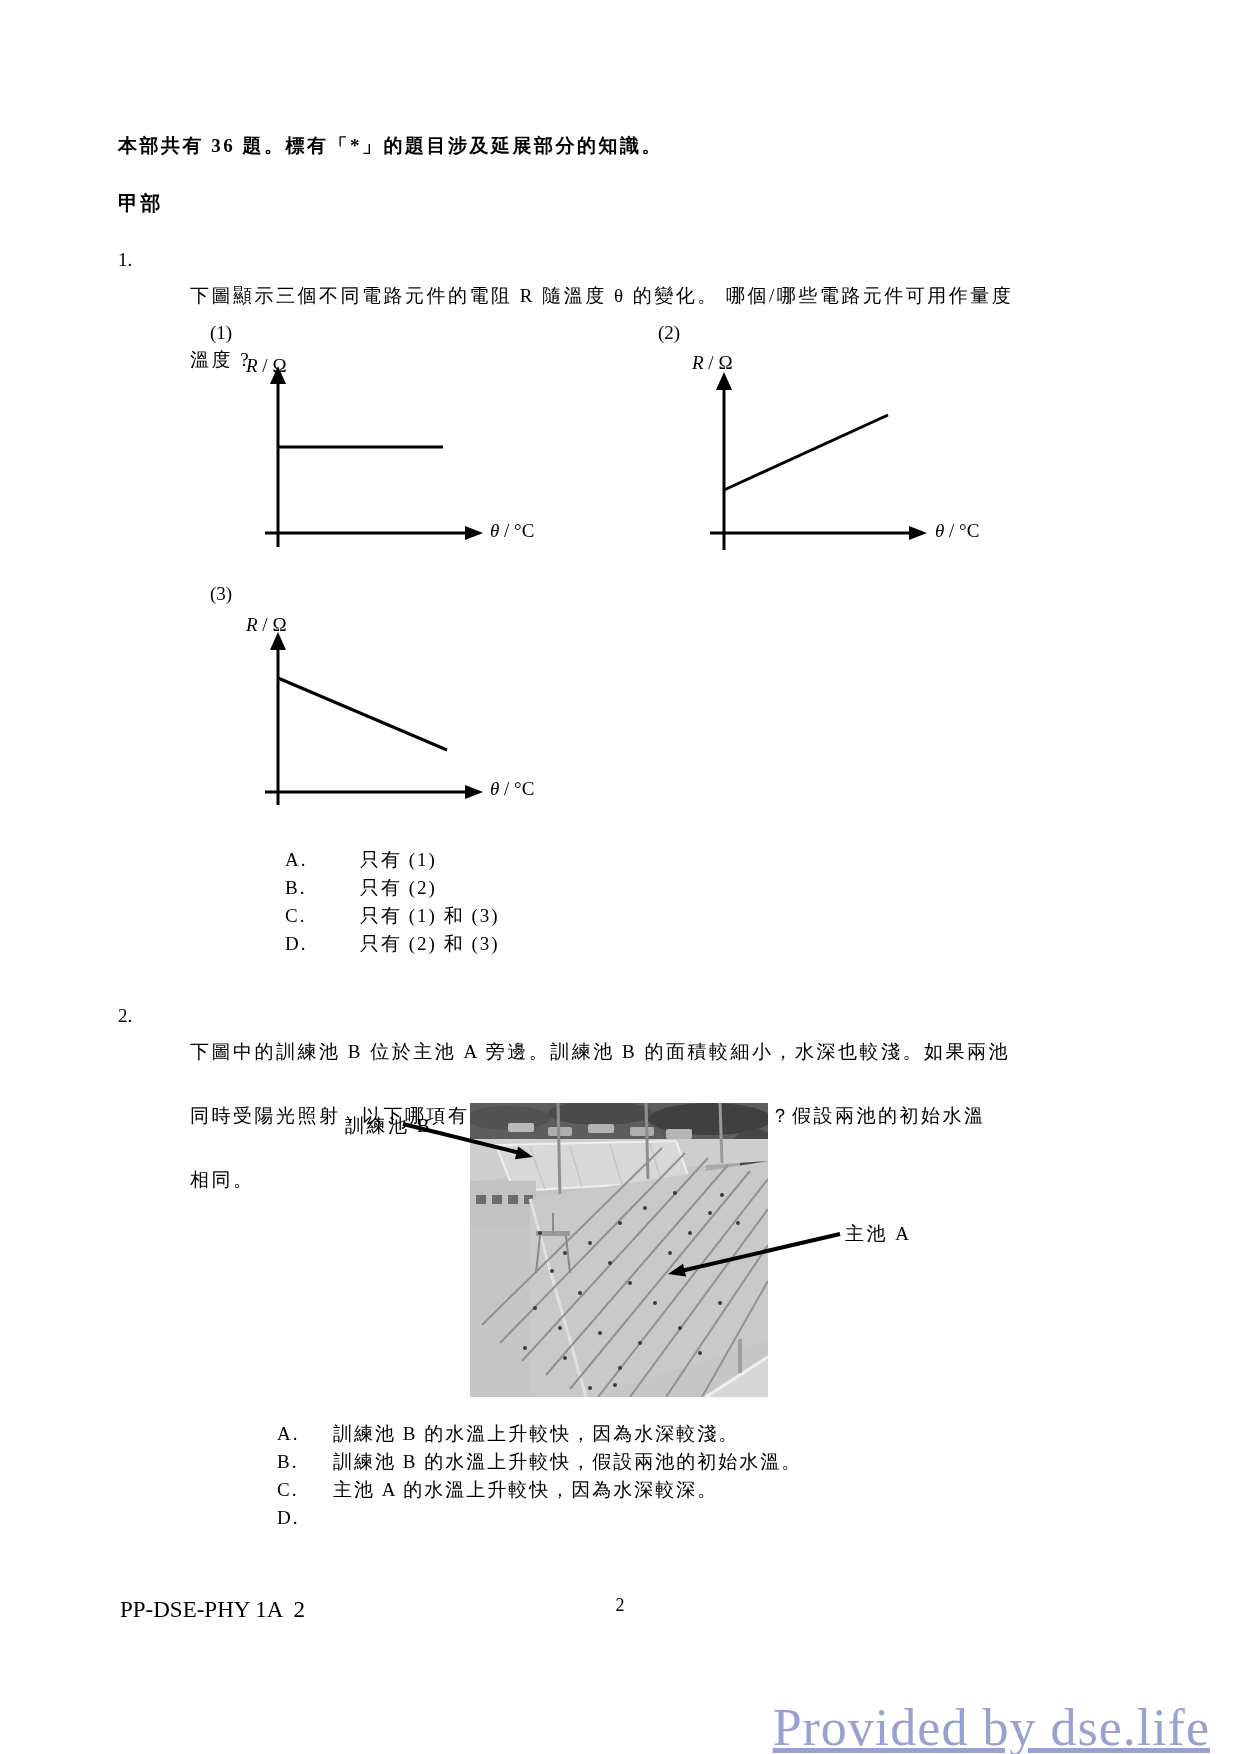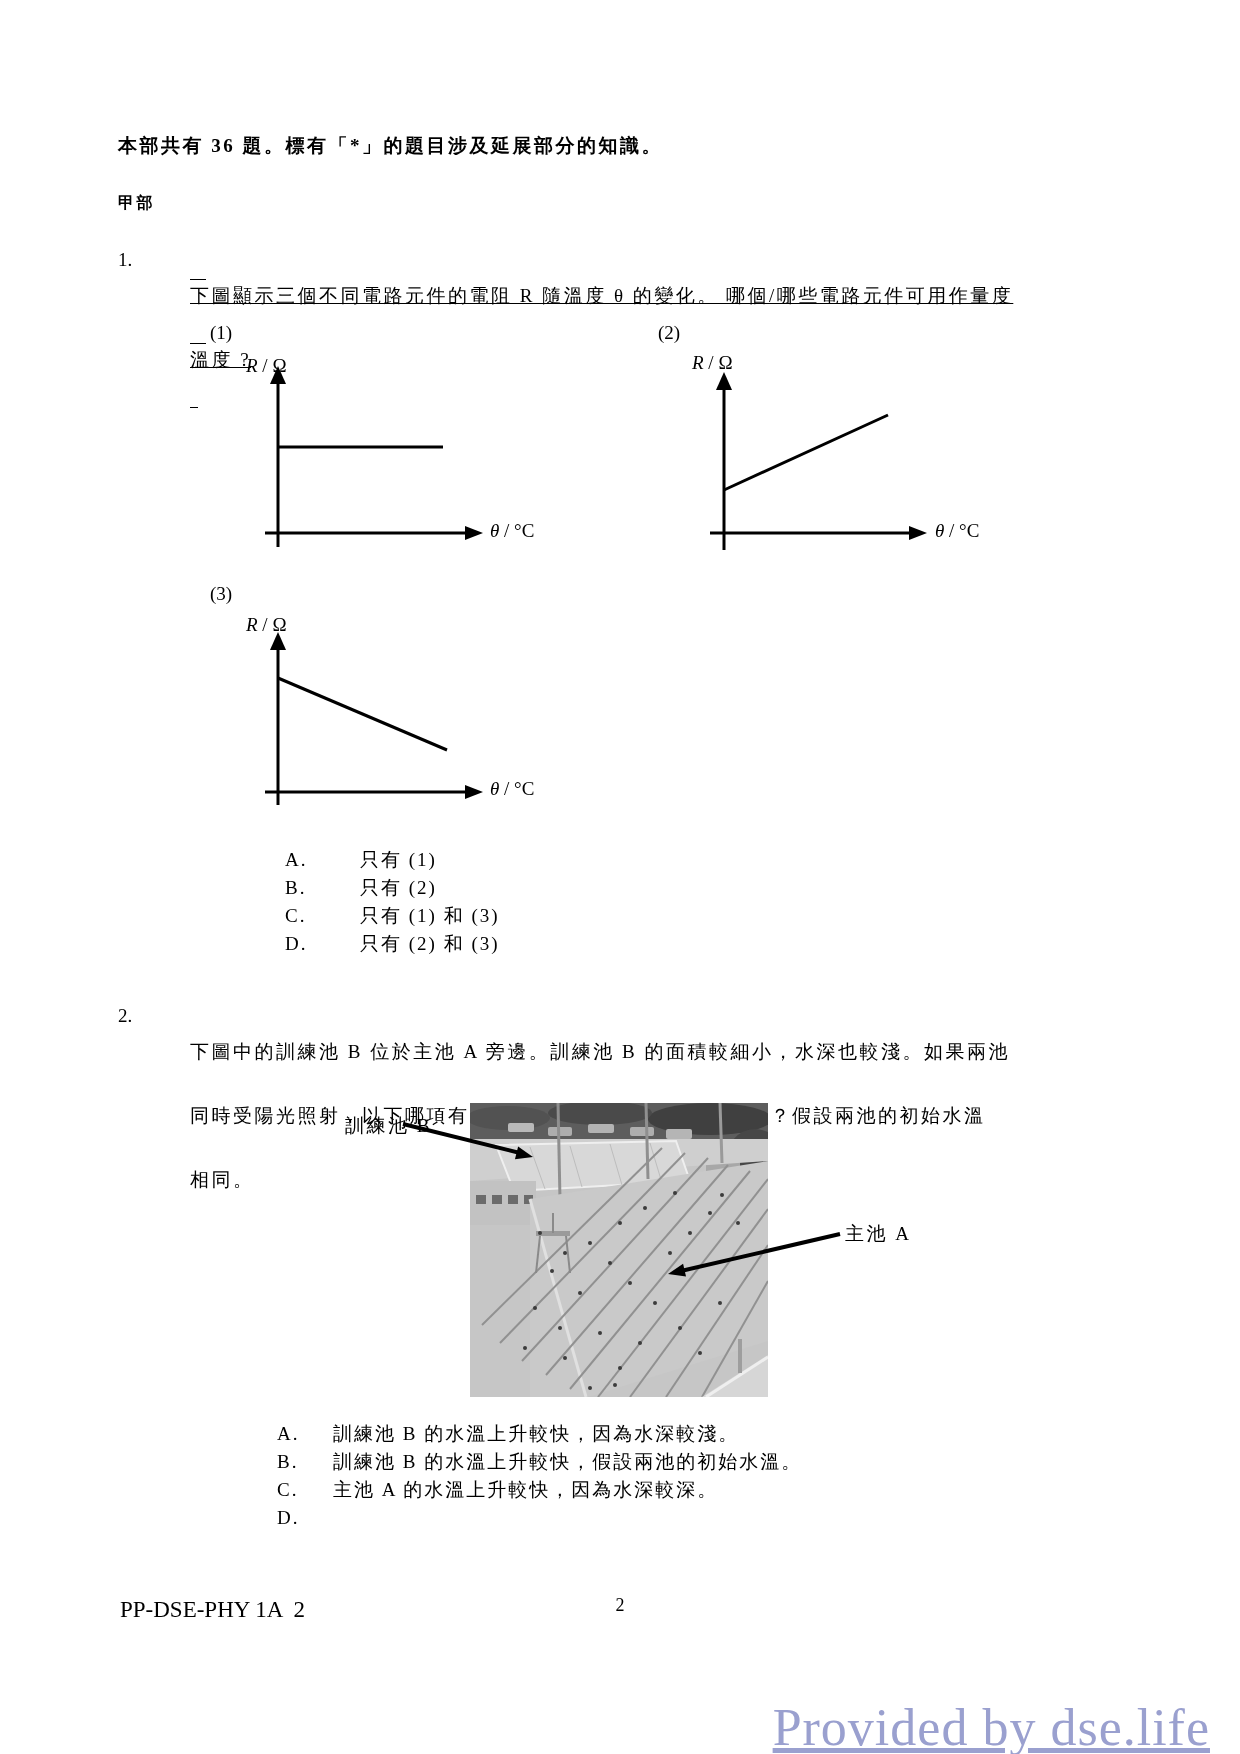--- a/index.html
+++ b/index.html
@@ -29,24 +29,24 @@
     font-family:"Liberation Serif","DejaVu Serif",serif;
     text-decoration:underline;letter-spacing:1px;
   }
 </style>
 </head>
 <body>
 
 <div class="page">
 
   <div class="t cn b" style="left:118px;top:132px;">本部共有 36 題。標有「*」的題目涉及延展部分的知識。</div>
-  <div class="t cn b" style="left:118px;top:189px;font-size:16px;">甲部</div>
+  <div class="t cn b" style="left:118px;top:189px;font-size:20px;">甲部</div>
 
   <div class="t cn" style="left:118px;top:246px;letter-spacing:0;">1.</div>
-  <div class="t" style="left:190px;top:246px;width:880px;text-decoration:underline;">
+  <div class="t" style="left:190px;top:246px;width:880px;">
     <div class="cn">下圖顯示三個不同電路元件的電阻 R 隨溫度 θ 的變化。 哪個/哪些電路元件可用作量度</div>
     <div class="cn">溫度 ?</div>
   </div>
 
   <div class="t glabel" style="left:210px;top:322px;">(1)</div>
   <div class="t axl" style="left:246px;top:355px;"><i>R</i><span> / Ω</span></div>
   <svg class="gsvg" style="left:252px;top:362px;" width="300" height="195" viewBox="0 0 300 195">
     <polygon points="26,4 18,22 34,22" fill="#000"></polygon>
     <line x1="26" y1="18" x2="26" y2="185" stroke="#000" stroke-width="3"></line>
     <line x1="13" y1="171" x2="216" y2="171" stroke="#000" stroke-width="3"></line>

